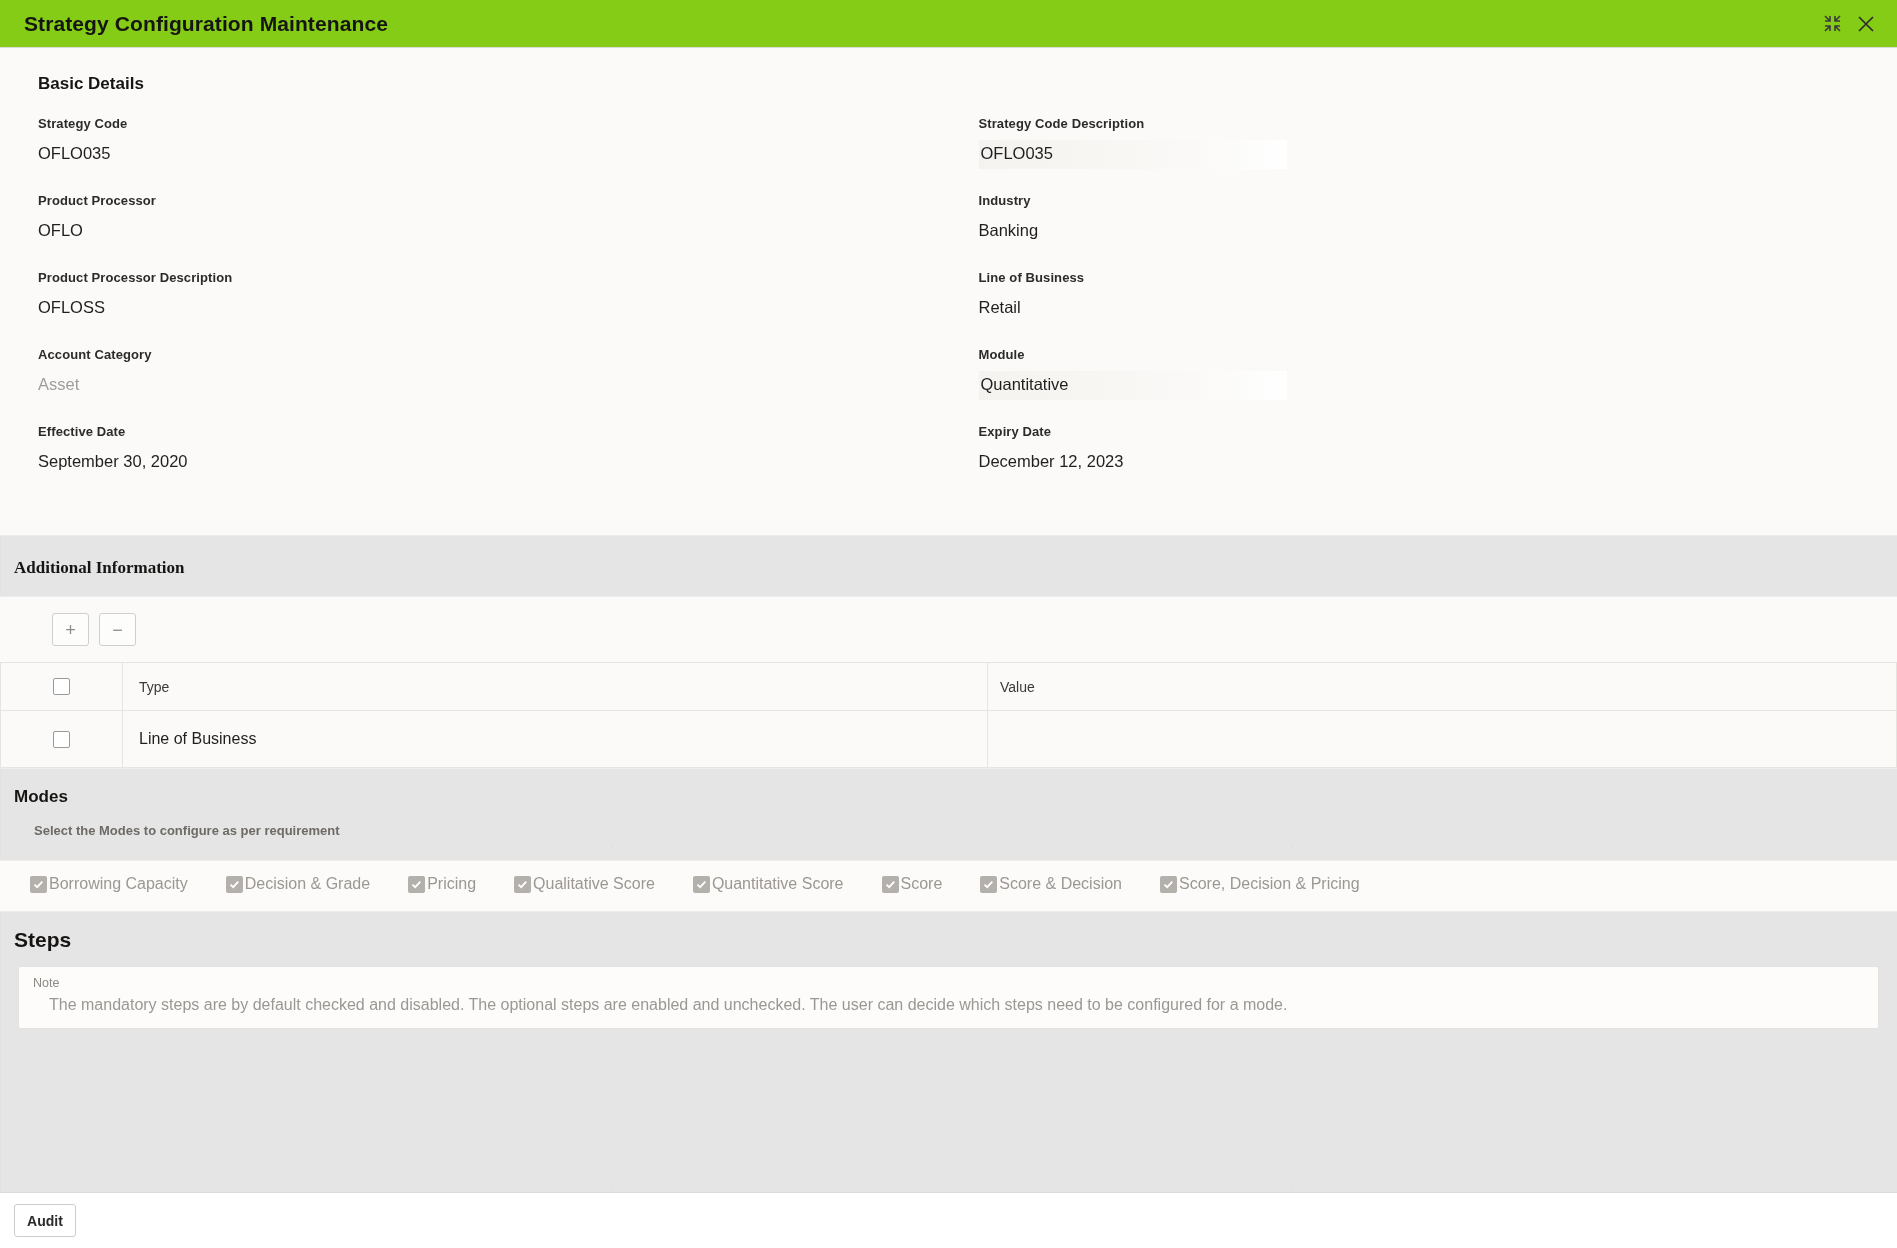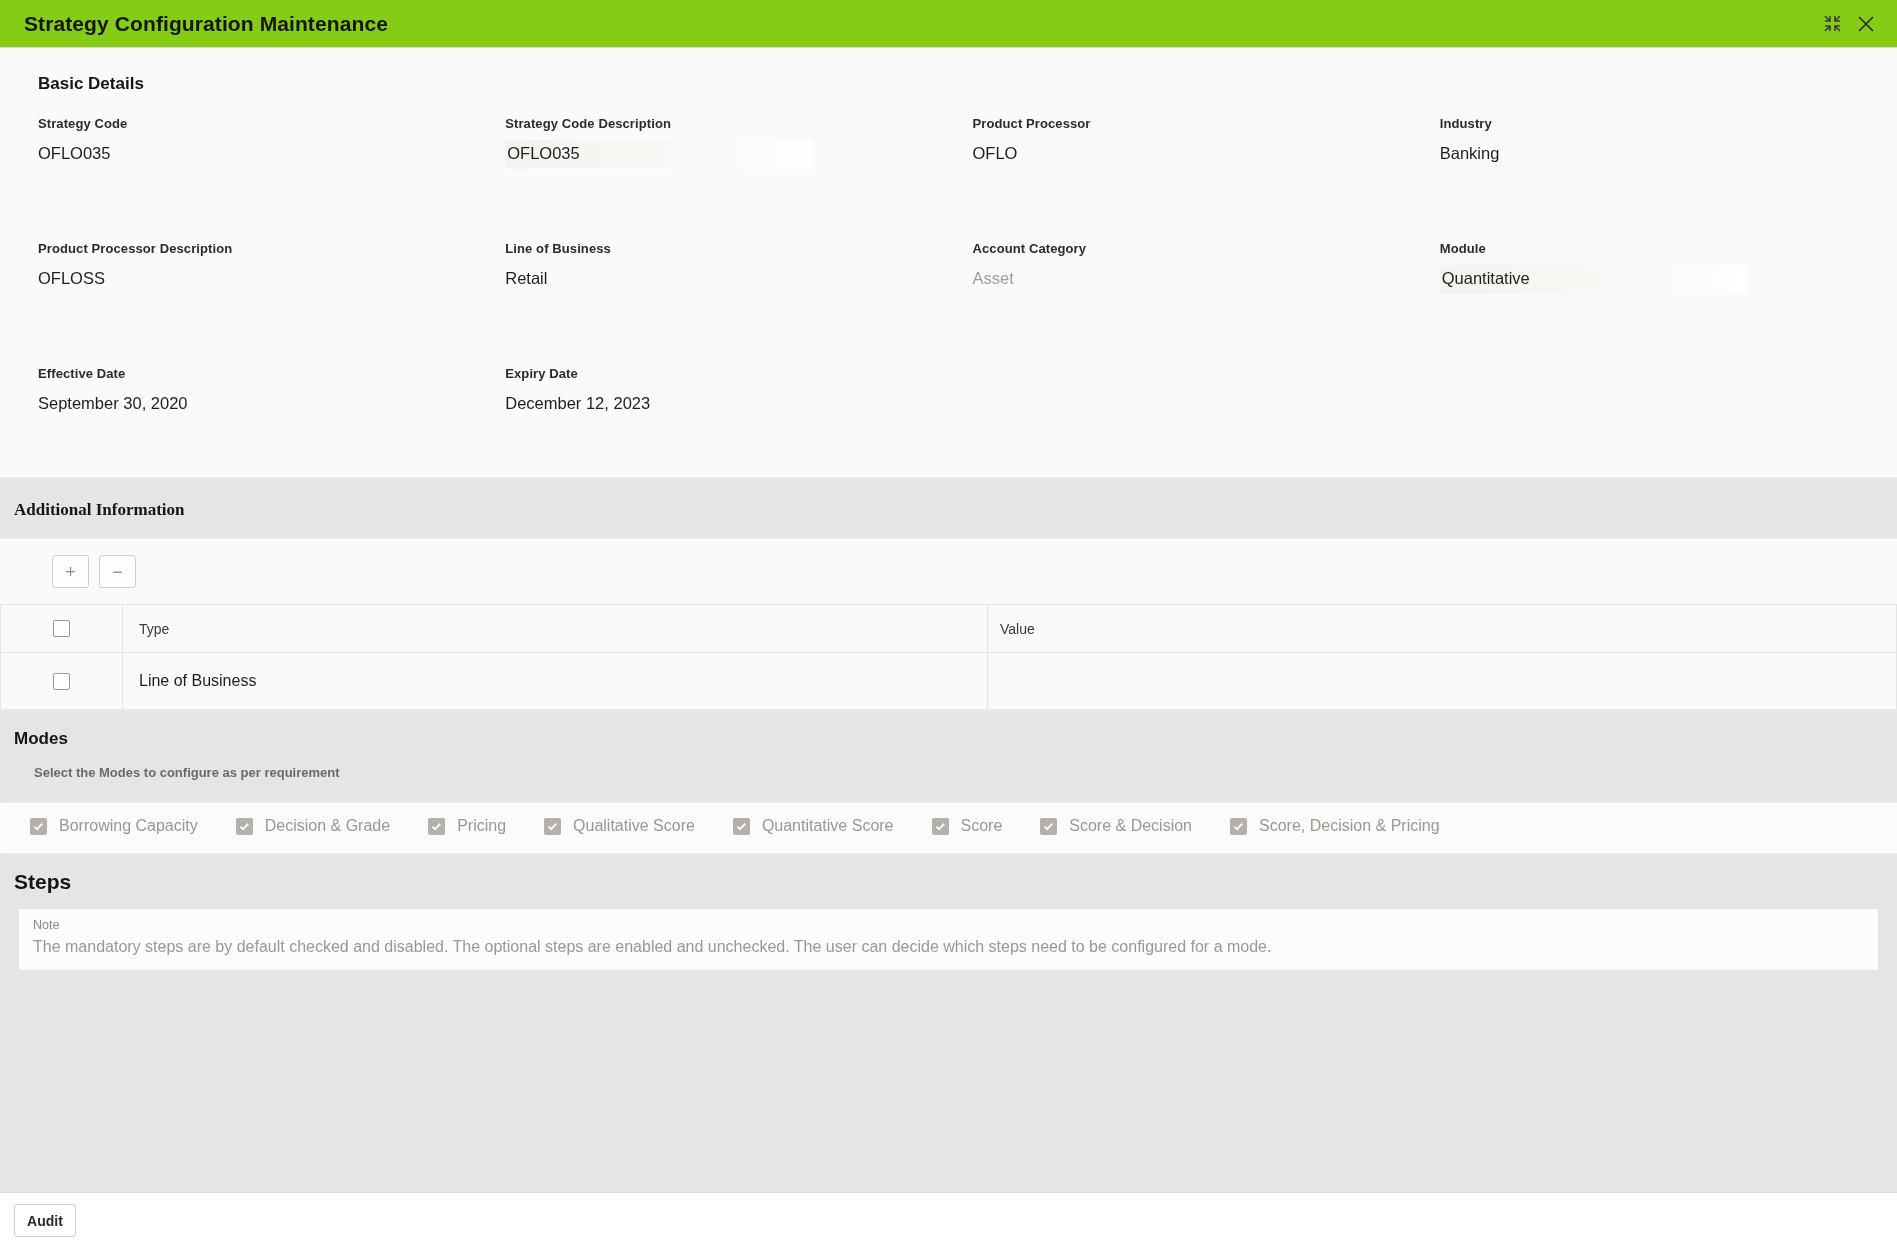--- a/index.html
+++ b/index.html
@@ -78,24 +78,23 @@
     border-bottom: 1px solid #ececec;
   }
   .section-title {
     font-size: 17px;
     font-weight: bold;
     color: #161513;
     margin: 0 0 22px 0;
   }
   .grid2 {
     display: grid;
-    grid-template-columns: 1fr 1fr 1fr 1fr;
+    grid-template-columns: 1fr 1fr;
     column-gap: 60px;
     row-gap: 0;
-    gap: 48px;
   }
   .field { margin-bottom: 24px; }
   .field-label {
     font-size: 13px;
     font-weight: bold;
     color: #2b2b2b;
     margin-bottom: 9px;
     letter-spacing: 0.1px;
   }
   .field-value {
@@ -199,21 +198,21 @@
     align-items: center;
     gap: 0;
     padding: 14px 0 18px 30px;
     border-top: 1px solid #eeecea;
     border-bottom: 1px solid #eeecea;
     background: #fcfbf9;
   }
   .mode-item {
     display: flex;
     align-items: center;
-    gap: 12px;
+    gap: 2px;
     margin-right: 38px;
     color: #9b9793;
     font-size: 16px;
     cursor: default;
   }
   .cbx-checked {
     width: 17px;
     height: 17px;
     border-radius: 2px;
     background: #b4b0ac;
@@ -240,20 +239,21 @@
     padding: 9px 14px 14px 14px;
   }
   .note-label {
     font-size: 12.5px;
     color: #8d8985;
     margin-bottom: 6px;
   }
   .note-text {
     font-size: 16px;
     color: #9b9793;
+    margin-left: 16px;
   }
 
   
   .footer {
     flex: 0 0 56px;
     height: 56px;
     border-top: 1px solid #dcdcdc;
     display: flex;
     align-items: center;
     padding-left: 14px;

